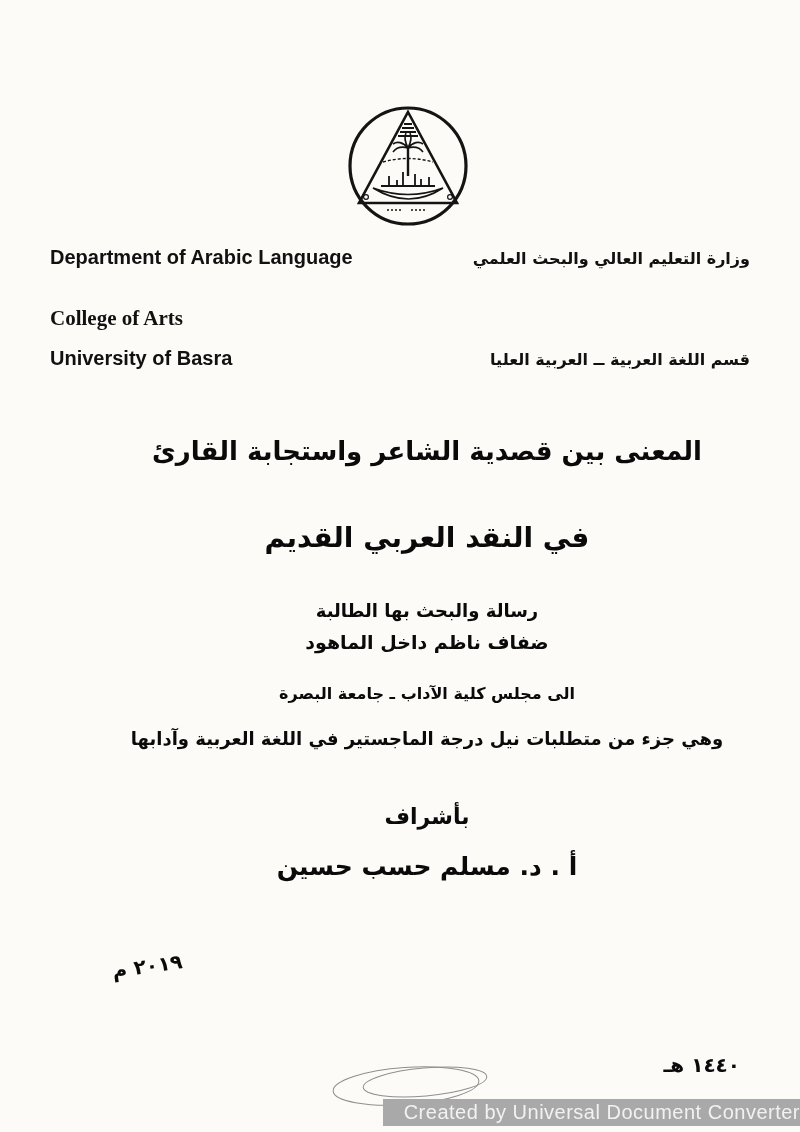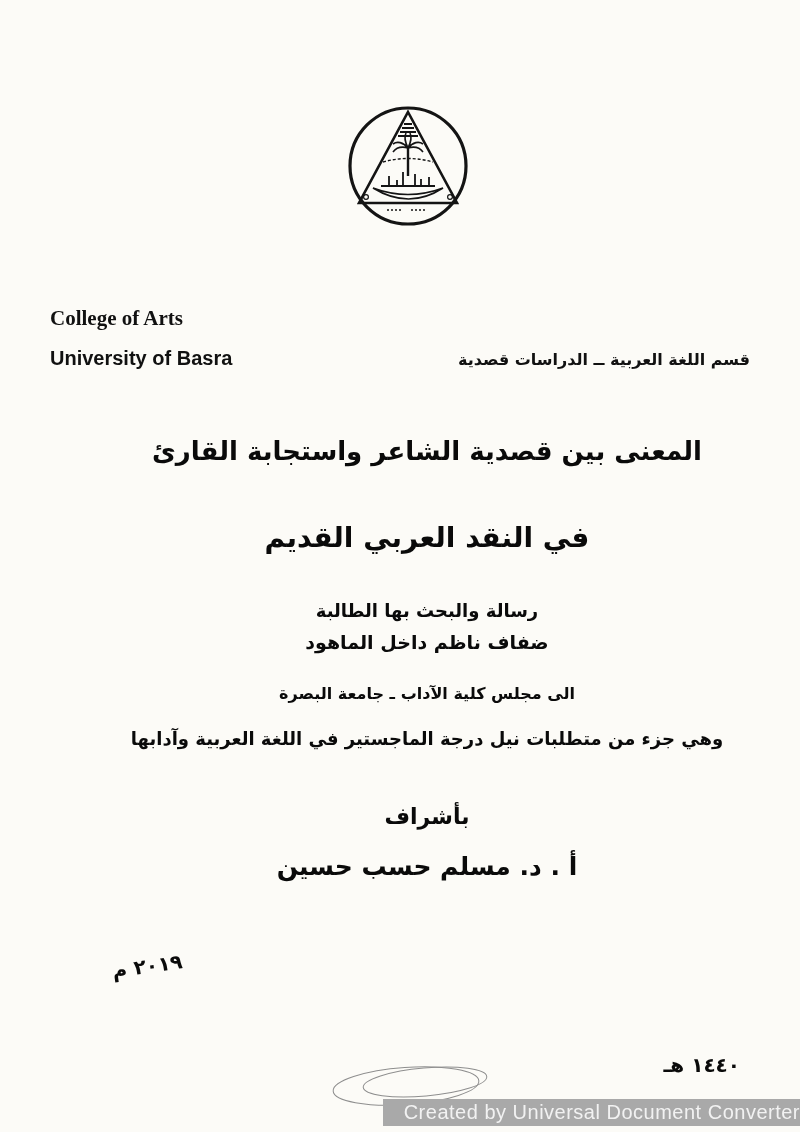--- a/index.html
+++ b/index.html
@@ -113,26 +113,30 @@
     <path d="M38 84 H92 M46 84 V74 M54 84 V78 M60 84 V70 M72 84 V72 M78 84 V77 M86 84 V75" stroke="#141414" stroke-width="1.8" fill="none"></path>
 
     <path d="M30 86 Q65 99 100 86 Q66 108 30 86 Z" fill="none" stroke="#141414" stroke-width="1.6"></path>
 
     <path d="M44 108 H60 M68 108 H84" stroke="#141414" stroke-width="1.6" stroke-dasharray="2 2" fill="none"></path>
 
     <circle cx="23" cy="95" r="2.4" fill="none" stroke="#141414" stroke-width="1.2"></circle>
     <circle cx="107" cy="95" r="2.4" fill="none" stroke="#141414" stroke-width="1.2"></circle>
   </svg>
 
+  <div class="abs hdr-row row1">
+    <span class="hdr-en">Department of Arabic Language</span>
+    <span class="hdr-ar" lang="ar" dir="rtl">وزارة التعليم العالي والبحث العلمي</span>
+  </div>
   <div class="abs hdr-row row2">
     <span class="hdr-en serif">College of Arts</span>
   </div>
   <div class="abs hdr-row row3">
     <span class="hdr-en">University of Basra</span>
-    <span class="hdr-ar" lang="ar" dir="rtl">قسم اللغة العربية ــ الدراسات قصدية</span>
+    <span class="hdr-ar" lang="ar" dir="rtl">قسم اللغة العربية ــ العربية العليا</span>
   </div>
 
   <div class="abs ctr title1" lang="ar">المعنى بين قصدية الشاعر واستجابة القارئ</div>
   <div class="abs ctr title2" lang="ar">في النقد العربي القديم</div>
 
   <div class="abs ctr sub1" lang="ar">رسالة والبحث بها الطالبة</div>
   <div class="abs ctr sub2" lang="ar">ضفاف ناظم داخل الماهود</div>
   <div class="abs ctr sub3" lang="ar">الى مجلس كلية الآداب  ـ  جامعة البصرة</div>
   <div class="abs ctr sub4" lang="ar">وهي جزء من متطلبات نيل درجة الماجستير في اللغة العربية وآدابها</div>
 

